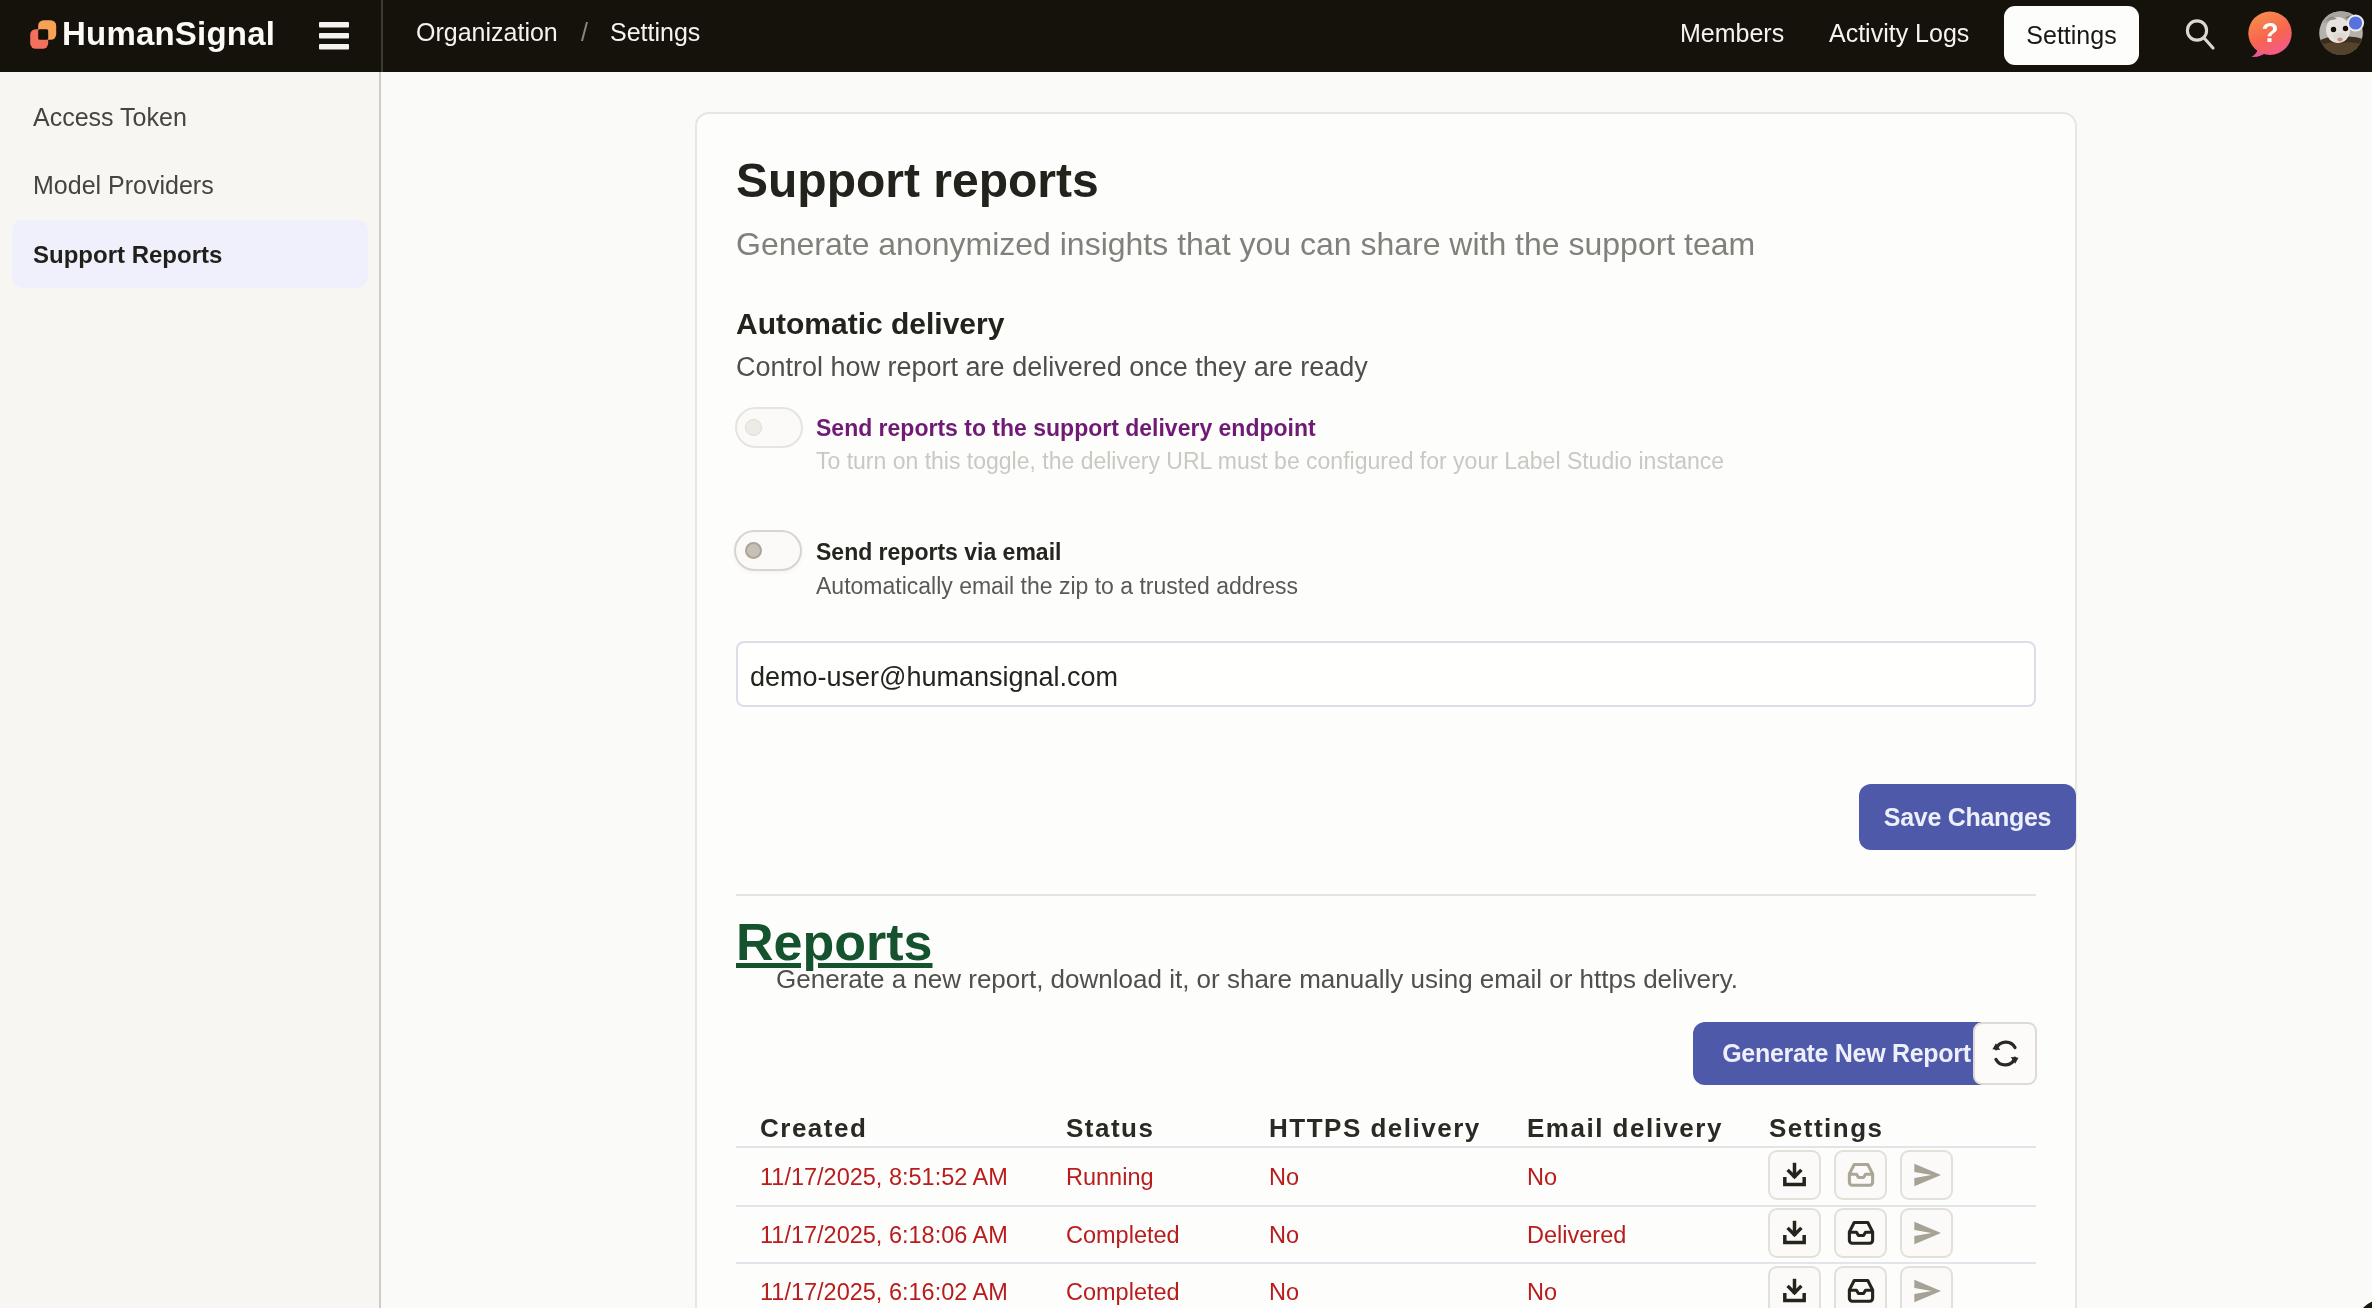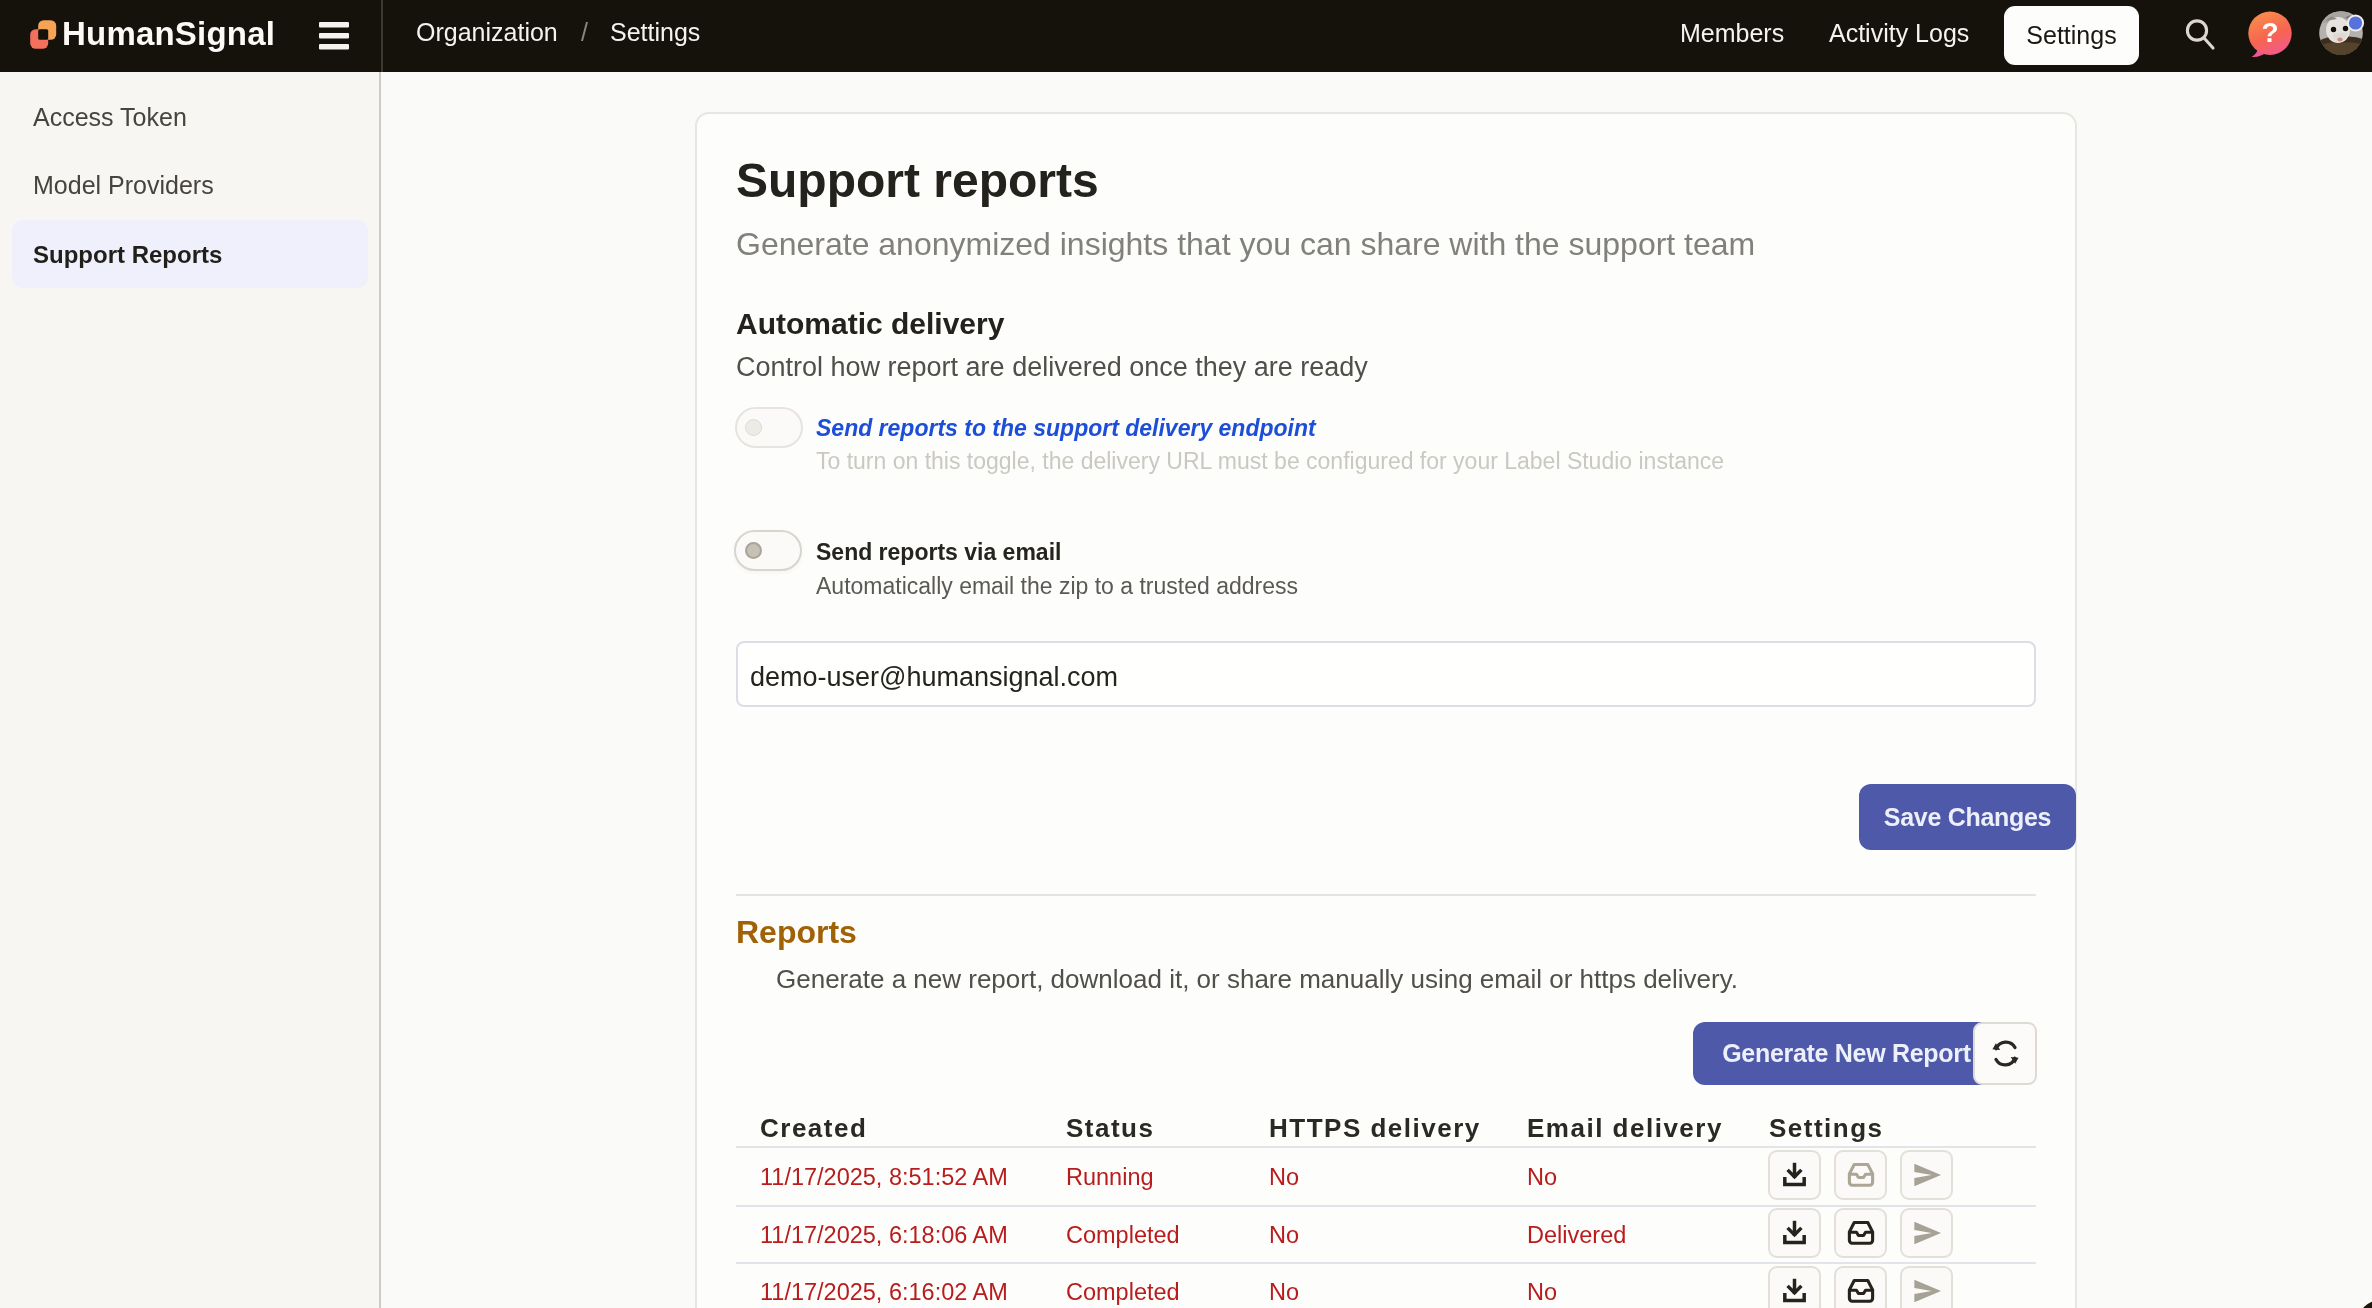--- a/index.html
+++ b/index.html
@@ -129,36 +129,36 @@
 <div id="card"></div>
 
 <div class="t h1" style="left:736px; top:157px;">Support reports</div>
 <div class="t sub" style="left:736px; top:228px;">Generate anonymized insights that you can share with the support team</div>
 
 <div class="t h3" style="left:736px; top:309px;">Automatic delivery</div>
 <div class="t body" style="left:736px; top:354px;">Control how report are delivered once they are ready</div>
 
 <div class="pill" style="left:735px; top:407px; border:2px solid #e7e4df;"></div>
 <div class="knob" style="left:745px; top:419px; background:#edebe6; border:1px solid #dedbd5;"></div>
-<div class="t lbl" style="left:816px; top:417px; color:#1d4ed8;font-style:italic;">Send reports to the support delivery endpoint</div>
+<div class="t lbl" style="left:816px; top:417px; color:#701a75;">Send reports to the support delivery endpoint</div>
 <div class="t slbl" style="left:816px; top:450px; color:#cac8c1;">To turn on this toggle, the delivery URL must be configured for your Label Studio instance</div>
 
 <div class="pill" style="left:734px; top:530px; border:2px solid #d8d5ce; box-shadow:0 2px 4px rgba(0,0,0,0.04);"></div>
 <div class="knob" style="left:745px; top:542px; background:#c6c1b5; border:2px solid #aaa499;"></div>
 <div class="t lbl" style="left:816px; top:541px;">Send reports via email</div>
 <div class="t slbl" style="left:816px; top:575px;">Automatically email the zip to a trusted address</div>
 
 <div id="email"></div>
 <div class="t" style="left:750px; top:664px; font-size:27px; color:#25231e;">demo-user@humansignal.com</div>
 
 <div class="btn" style="left:1819px; top:784px; width:217px; height:66px;">Save Changes</div>
 
 <div class="hr" style="top:894px;"></div>
 
-<div class="t" style="left:736px; top:916px; font-size:32px; font-weight:700; color:#a16207;">Reports</div>
+<div class="t" style="left:736px; top:916px; font-size:52px; font-weight:700; color:#14532d;text-decoration:underline;">Reports</div>
 <div class="t body" style="left:776px; top:966px; font-size:26px;">Generate a new report, download it, or share manually using email or https delivery.</div>
 
 <div class="btn" style="left:1653px; top:1022px; width:307px; height:63px;">Generate New Report</div>
 <div id="refresh">
   <svg width="33" height="33" viewBox="0 0 24 24" fill="none" stroke="#2b2823" stroke-width="2.4" stroke-linecap="round">
     <path d="M5.2 8.5 A 7.6 7.6 0 0 1 18.9 7.6"></path>
     <path d="M18.8 15.5 A 7.6 7.6 0 0 1 5.1 16.4"></path>
     <path d="M2.5 8.9 L8.2 9.4 L5 4.6 Z" fill="#2b2823" stroke="none"></path>
     <path d="M21.5 15.1 L15.8 14.6 L19 19.4 Z" fill="#2b2823" stroke="none"></path>
   </svg>

